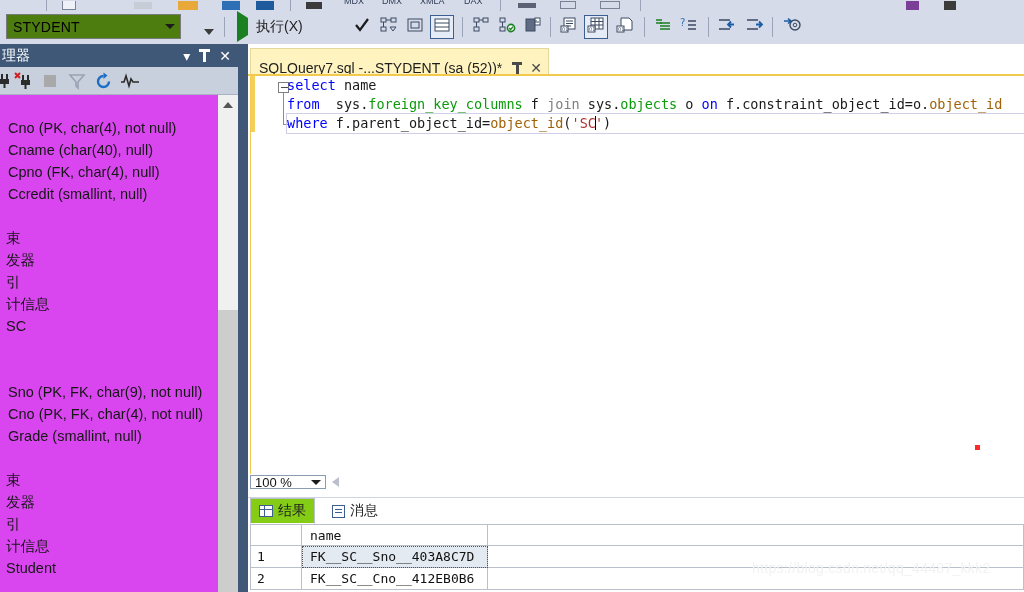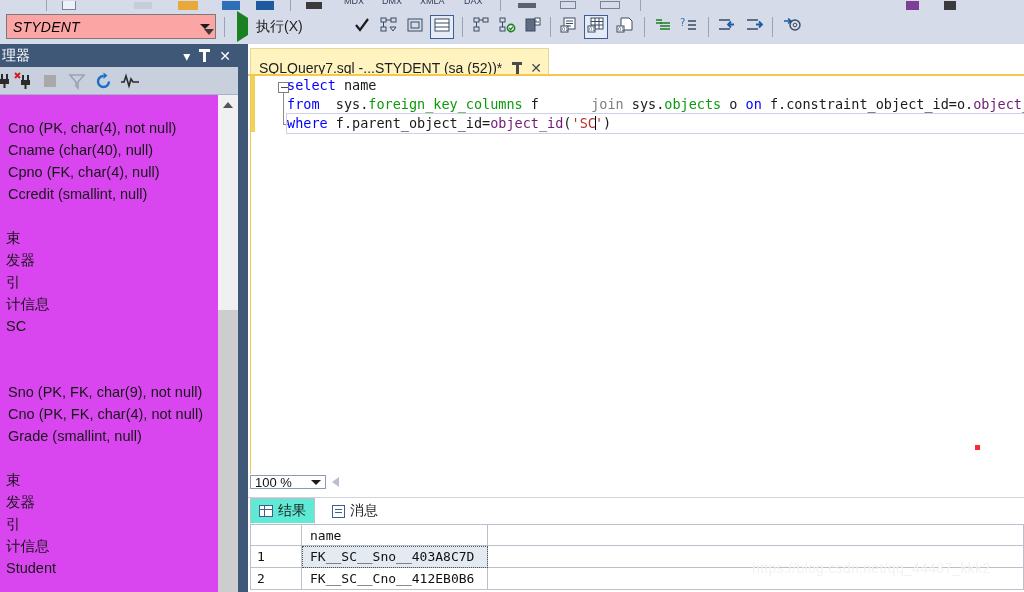--- a/index.html
+++ b/index.html
@@ -25,23 +25,23 @@
     position:absolute; top:-4px; font-size:9px; color:#34415c;
     font-family:"Liberation Sans", sans-serif; white-space:nowrap;
   }
 
   
   .toolbar {
     position: absolute; left: 0; top: 11px; width: 1024px; height: 33px;
     background: #d6dbe9;
   }
   .db-combo {
-    position: absolute; left: 6px; top: 3px; width: 210px; height: 25px;
-    background: #fca5a5; border: 1px solid #7a7a7a;
-    display: flex; align-items: center; font-style: italic;
+    position: absolute; left: 6px; top: 3px; width: 175px; height: 25px;
+    background: #4d7c0f; border: 1px solid #7a7a7a;
+    display: flex; align-items: center;
   }
   .db-combo .val {
     flex: 1; padding-left: 6px; font-size: 14px; color: #000;
     font-family: "Liberation Sans", sans-serif; letter-spacing: .2px;
   }
   .db-combo .arrow {
     width: 20px; height: 23px; display:flex; align-items:center; justify-content:center;
   }
   .caret-dn {
     width: 0; height: 0;
@@ -177,24 +177,24 @@
 
   .code {
     position:absolute; left:36px; top:0; width:740px;
     font-family: "DejaVu Sans Mono", "Liberation Mono", monospace;
     font-size: 13.5px;
   }
   .cline { height:19px; line-height:19px; white-space:pre; }
   .cline.current { outline:1px solid #cfcfe8; }
   .kw   { color:#0000ff; }
   .schm { color:#0b9b0b; }
-  .fn   { color:#701a75; }
+  .fn   { color:#a16207; }
   .str  { color:#b03030; }
   .plain{ color:#1a1a1a; }
-  .jn   { color:#808080;margin-left:44px; }
+  .jn   { color:#808080; }
   .caret-blink {
     display:inline-block; width:1px; height:14px; background:#000;
     vertical-align:-2px; margin:0 -1px;
   }
 
   .red-dot {
     position:absolute; left:727px; top:401px; width:5px; height:5px; background:#ff2b2b;
   }
 
   
@@ -218,21 +218,21 @@
     position:absolute; left:0; top:23px; width:776px; height:1px; background:#cfd4dd;
   }
 
   
   .res-tabs { position:absolute; left:2px; top:454px; width:774px; height:26px; }
   .res-tab {
     position:absolute; top:0; height:26px; display:flex; align-items:center; gap:5px;
     padding:0 8px; font-size:14px; color:#1d1d1d;
     font-family:"Liberation Sans", sans-serif; white-space:nowrap;
   }
-  .res-tab.active { background:#5eead4; border:1px solid #b9c0cc; border-bottom:1px solid #fff; }
+  .res-tab.active { background:#84cc16; border:1px solid #b9c0cc; border-bottom:1px solid #fff; }
   .grid-ic {
     width:14px; height:12px; border:1px solid #3c5f8f; position:relative; background:#fff;
   }
   .grid-ic::before { content:""; position:absolute; left:0; top:3px; width:12px; height:1px; background:#3c5f8f; }
   .grid-ic::after  { content:""; position:absolute; left:4px; top:0; width:1px; height:10px; background:#3c5f8f; }
   .msg-ic {
     width:13px; height:13px; border:1px solid #3c5f8f; background:#fff; position:relative;
   }
   .msg-ic::before { content:""; position:absolute; left:2px; top:3px; width:7px; height:1px; background:#3c5f8f; }
   .msg-ic::after  { content:""; position:absolute; left:2px; top:6px; width:7px; height:1px; background:#3c5f8f; }

